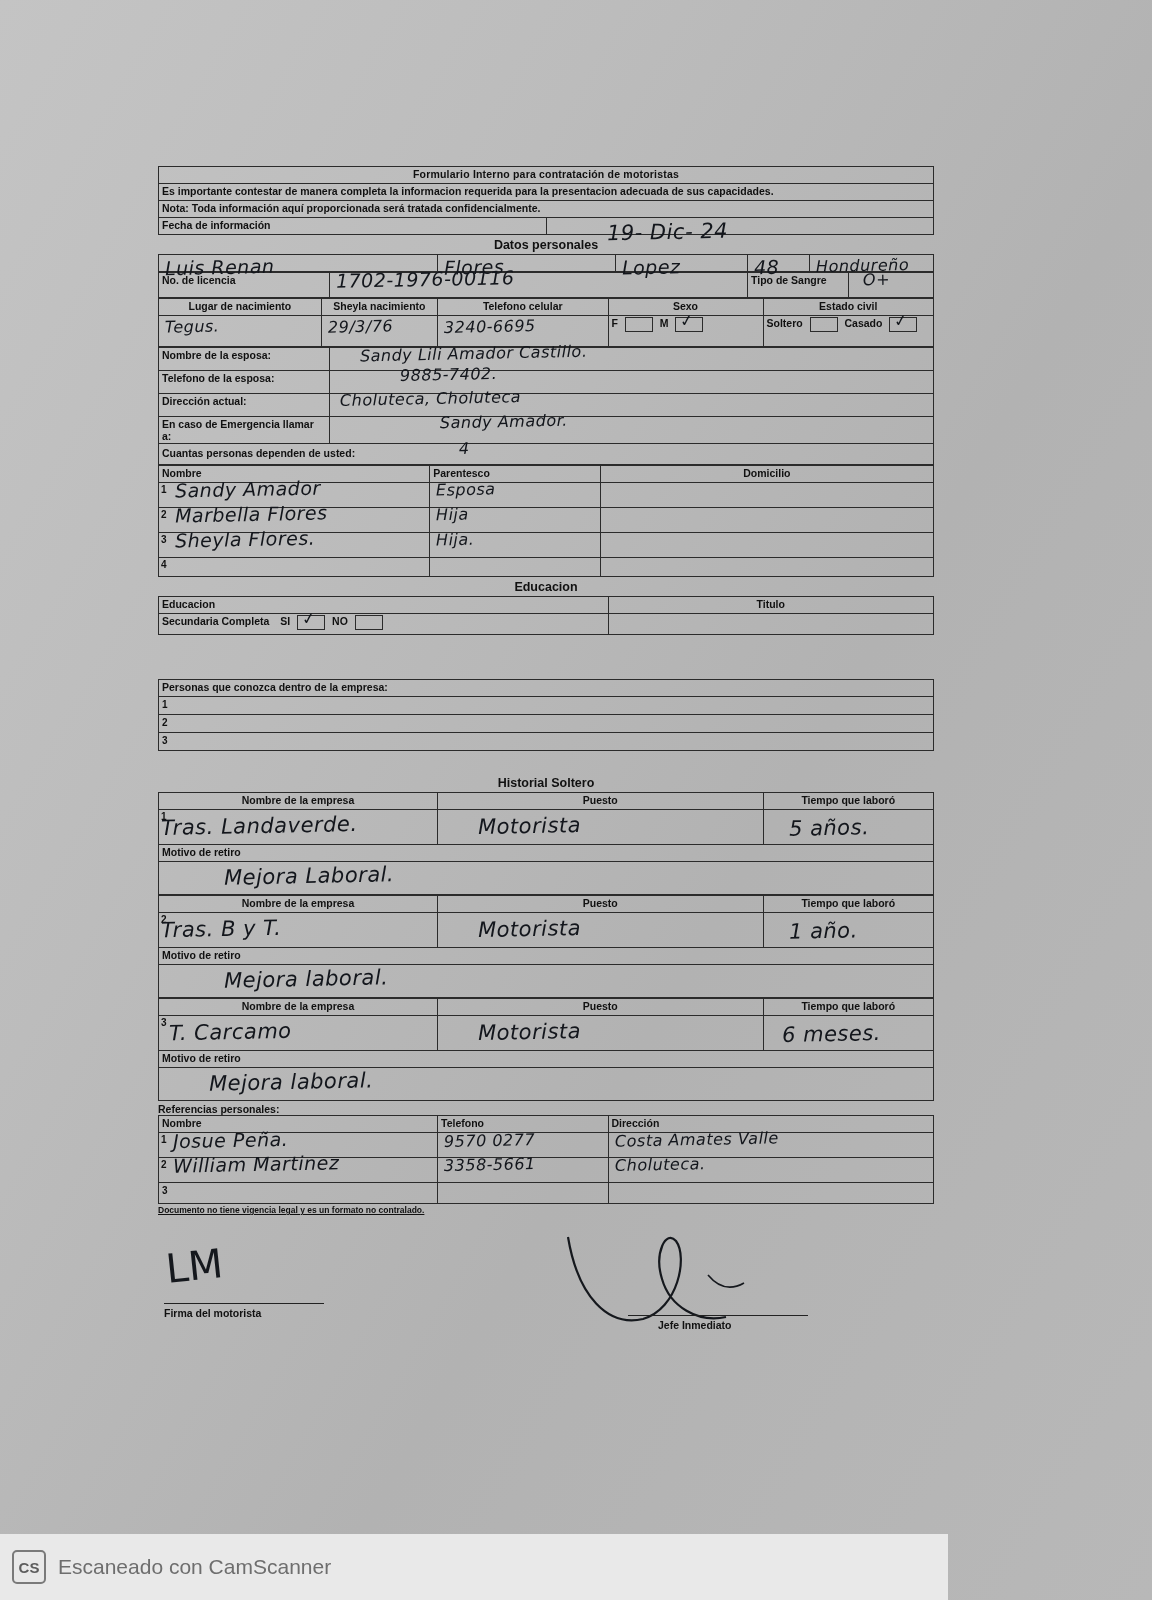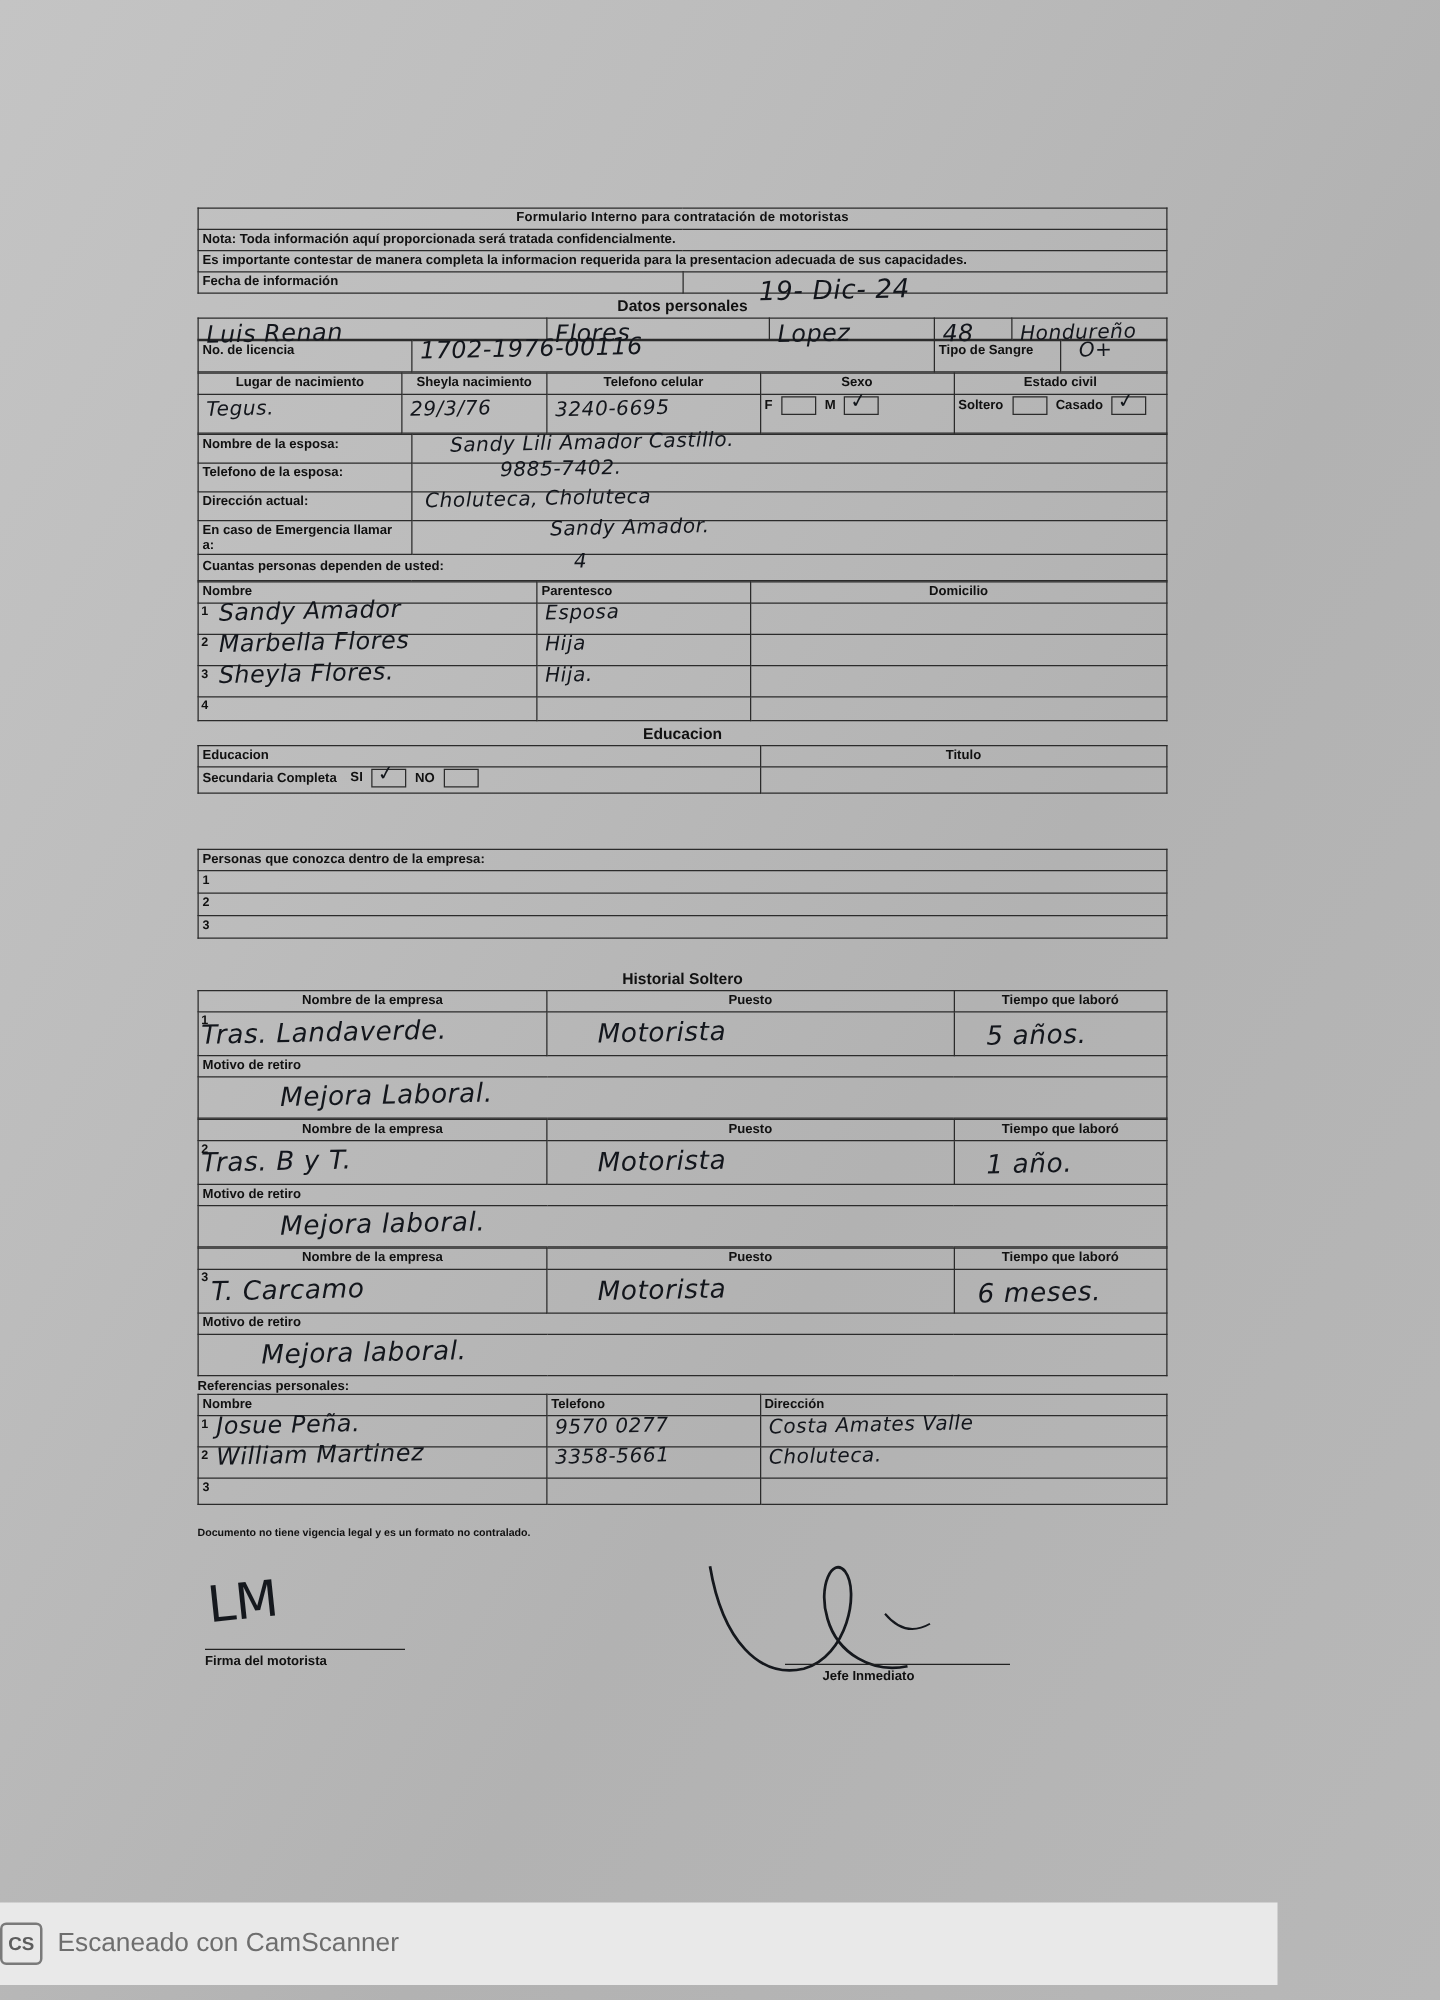--- a/index.html
+++ b/index.html
@@ -104,26 +104,27 @@
     transform: rotate(-8deg);
   }
   .gap { height: 16px; }
   .rowlabel { font-size: 10.5px; font-weight: bold; }
   .num { font-size: 10px; font-weight: bold; }
 
   
   .scanbar {
     position: absolute;
     left: 0;
-    bottom: 12px;
-    width: 1022px;
+    bottom: 0;
+    width: 948px;
     height: 66px;
     background: #e9e9e9;
     display: flex;
     align-items: center;
+    padding-left: 12px;
     box-sizing: border-box;
   }
   .cs-logo {
     width: 30px; height: 30px;
     border: 2px solid #7a7a7a;
     border-radius: 5px;
     color: #5d5d5d;
     font-size: 15px;
     font-weight: bold;
     display: flex;
@@ -154,41 +155,42 @@
   .scribble {
     position: absolute;
     font-family: "DejaVu Sans", sans-serif;
     font-size: 40px;
     color: #15181d;
     transform: rotate(-6deg);
   }
   .note {
     font-size: 8.5px;
     font-weight: bold;
-    margin-top: 17px;
+    margin-top: 1px;
+    text-decoration: underline;
   }
 </style>
 </head>
 <body>
 
 <div class="page">
   <div class="paper-bg"></div>
 
   <div class="form">
 
     <table class="tbl">
       <tbody>
           <tr>
         <td colspan="2" class="title">Formulario Interno para contratación de motoristas</td>
       </tr>
       <tr>
+        <td colspan="2" class="small">Es importante contestar de manera completa la informacion requerida para la presentacion adecuada de sus capacidades.</td>
+      </tr>
+      <tr>
         <td colspan="2" class="small">Nota: Toda información aquí proporcionada será tratada confidencialmente.</td>
-      </tr>
-      <tr>
-        <td colspan="2" class="small">Es importante contestar de manera completa la informacion requerida para la presentacion adecuada de sus capacidades.</td>
       </tr>
       <tr>
         <td style="width:47%;">Fecha de información</td>
         <td class="cellhand">
           <span class="hand lg" style="left:60px;">19- Dic- 24</span>
         </td>
       </tr>
     </tbody>
       </table>
 

